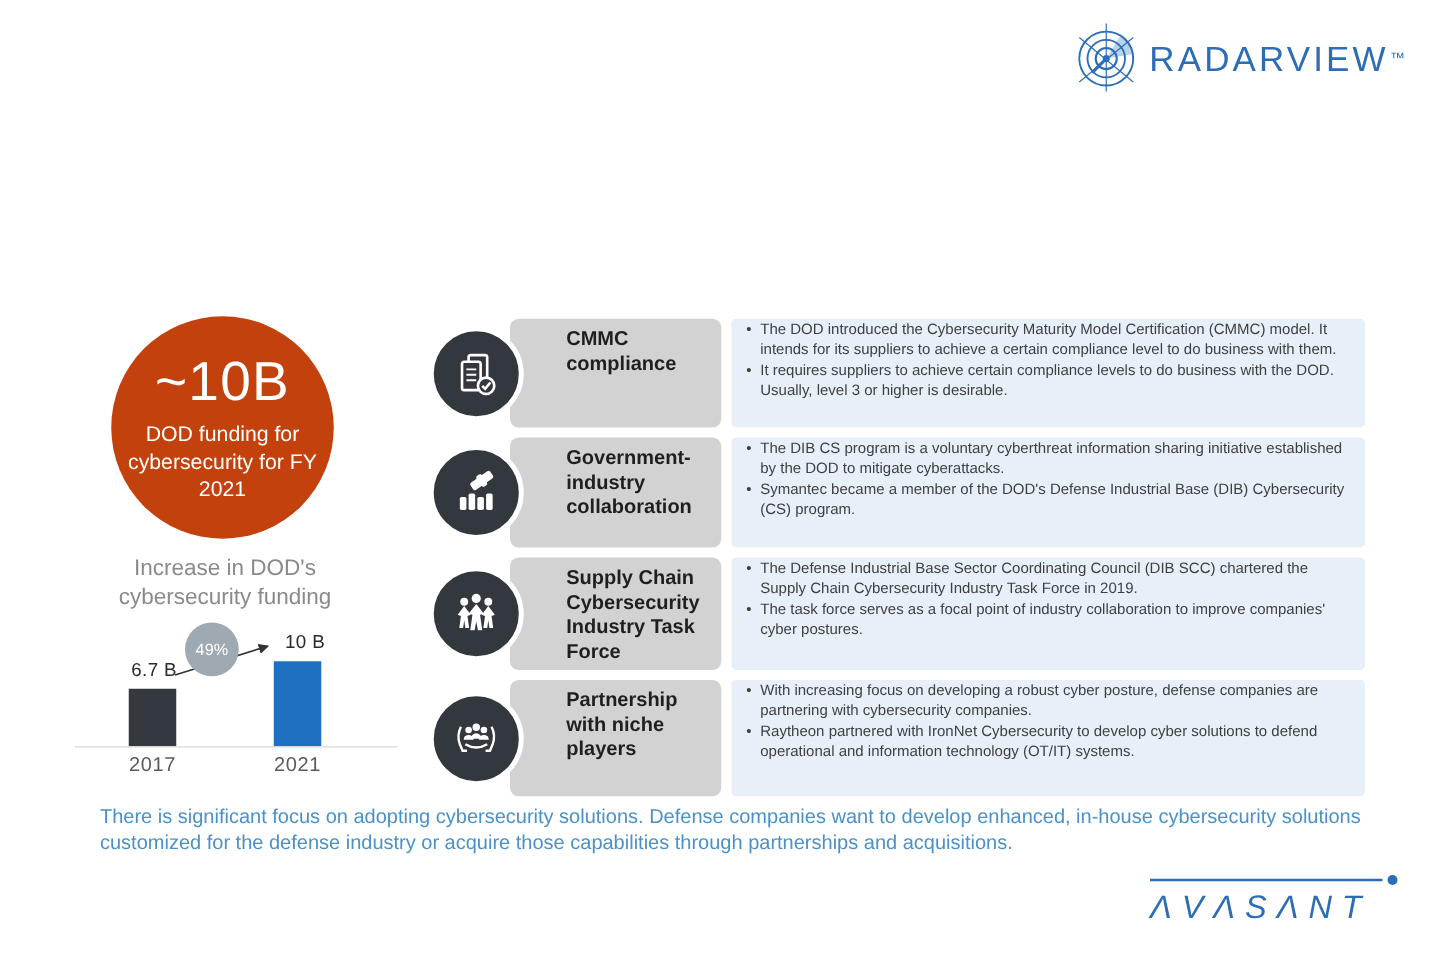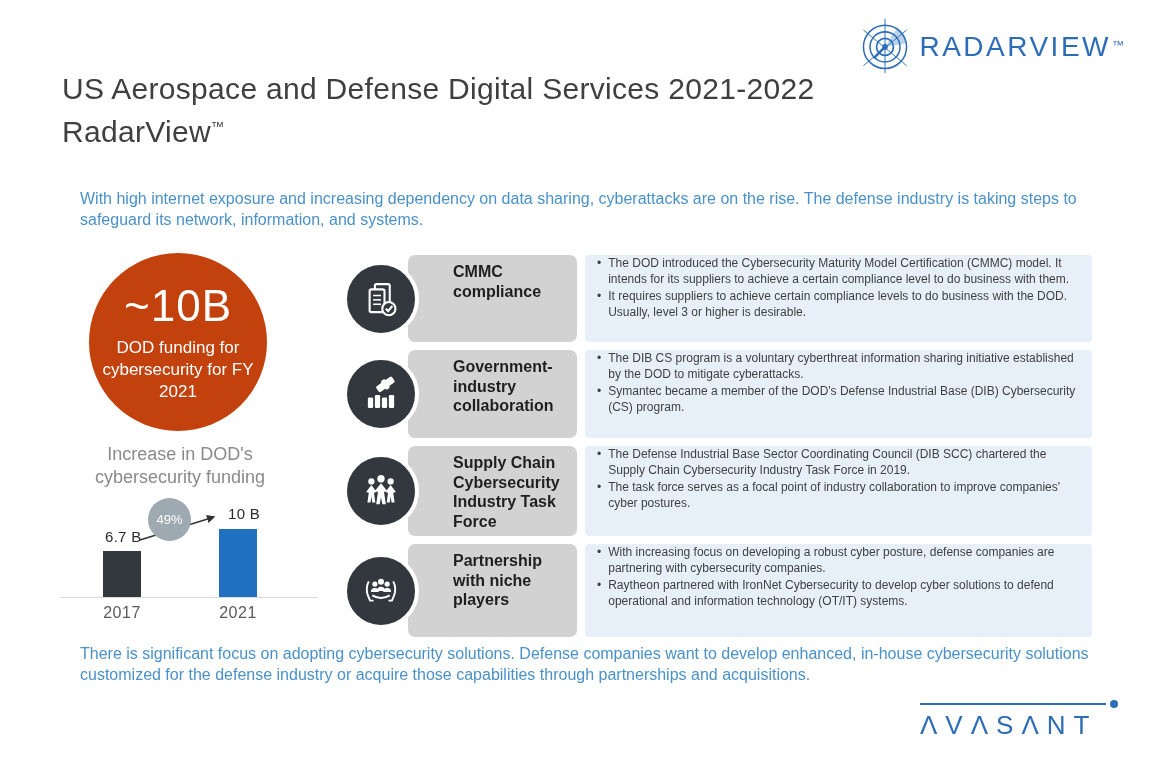--- a/index.html
+++ b/index.html
@@ -54,21 +54,21 @@
     padding:7px 8px 7px 45px;box-sizing:border-box;font-weight:bold;font-size:16px;line-height:19.5px;color:#1f1f1f;}
   .bullet-box{flex:1;background:#e7f0f8;border-radius:4px;padding:1px 12px 5px 8px;box-sizing:border-box;
     font-size:12px;line-height:15.9px;color:#3f3f3f;}
   .bullet{display:flex;margin-bottom:1px;}
   .bullet::before{content:"•";flex:none;margin:0 7px 0 4px;}
 
   
   .av-logo{position:absolute;right:32px;top:703px;width:200px;}
   .av-line{position:relative;height:2px;background:#2d6db7;width:186px;}
   .av-dot{position:absolute;right:-12px;top:-3px;width:8px;height:8px;border-radius:50%;background:#2d6db7;}
-  .av-text{font-size:26px;letter-spacing:8px;color:#2d6db7;margin-top:5px;}
+  .av-text{font-size:26px;letter-spacing:8px;color:#2d6db7;margin-top:5px;font-style:italic;}
 </style>
 </head>
 <body>
 
 <div class="slide">
 
   <div class="rv-logo">
     <span>
       <svg width="60" height="62" viewBox="0 0 64 64">
         <path d="M32,34 L45,13 A25,25 0 0 1 55,30 Z" fill="#aecbe8" opacity="0.85"></path>
@@ -79,26 +79,21 @@
         <line x1="9" y1="54" x2="55" y2="16" stroke="#2d6db7" stroke-width="1"></line>
         <line x1="9" y1="16" x2="55" y2="54" stroke="#2d6db7" stroke-width="1"></line>
         <line x1="32" y1="34" x2="20" y2="46" stroke="#2d6db7" stroke-width="2.6"></line>
         <circle cx="32" cy="34" r="3" fill="#2d6db7"></circle>
       </svg>
     </span>
     <span class="rv-logo-text">RADARVIEW</span>
     <span class="rv-logo-tm">™</span>
   </div>
 
-  <div class="title">
-    <div>US Aerospace and Defense Digital Services 2021-2022</div>
-    <div><span>RadarView</span><sup>™</sup></div>
-  </div>
-
-  <div class="blue-par intro">With high internet exposure and increasing dependency on data sharing, cyberattacks are on the rise. The defense industry is taking steps to safeguard its network, information, and systems.</div>
+
 
   <div class="stat-circle">
     <div class="stat-value">~10B</div>
     <div class="stat-label">DOD funding for cybersecurity for FY 2021</div>
   </div>
 
   <div class="chart-title">Increase in DOD's cybersecurity funding</div>
   <div class="chart">
     <svg class="arrow-svg" width="258" height="125">
       <defs>

